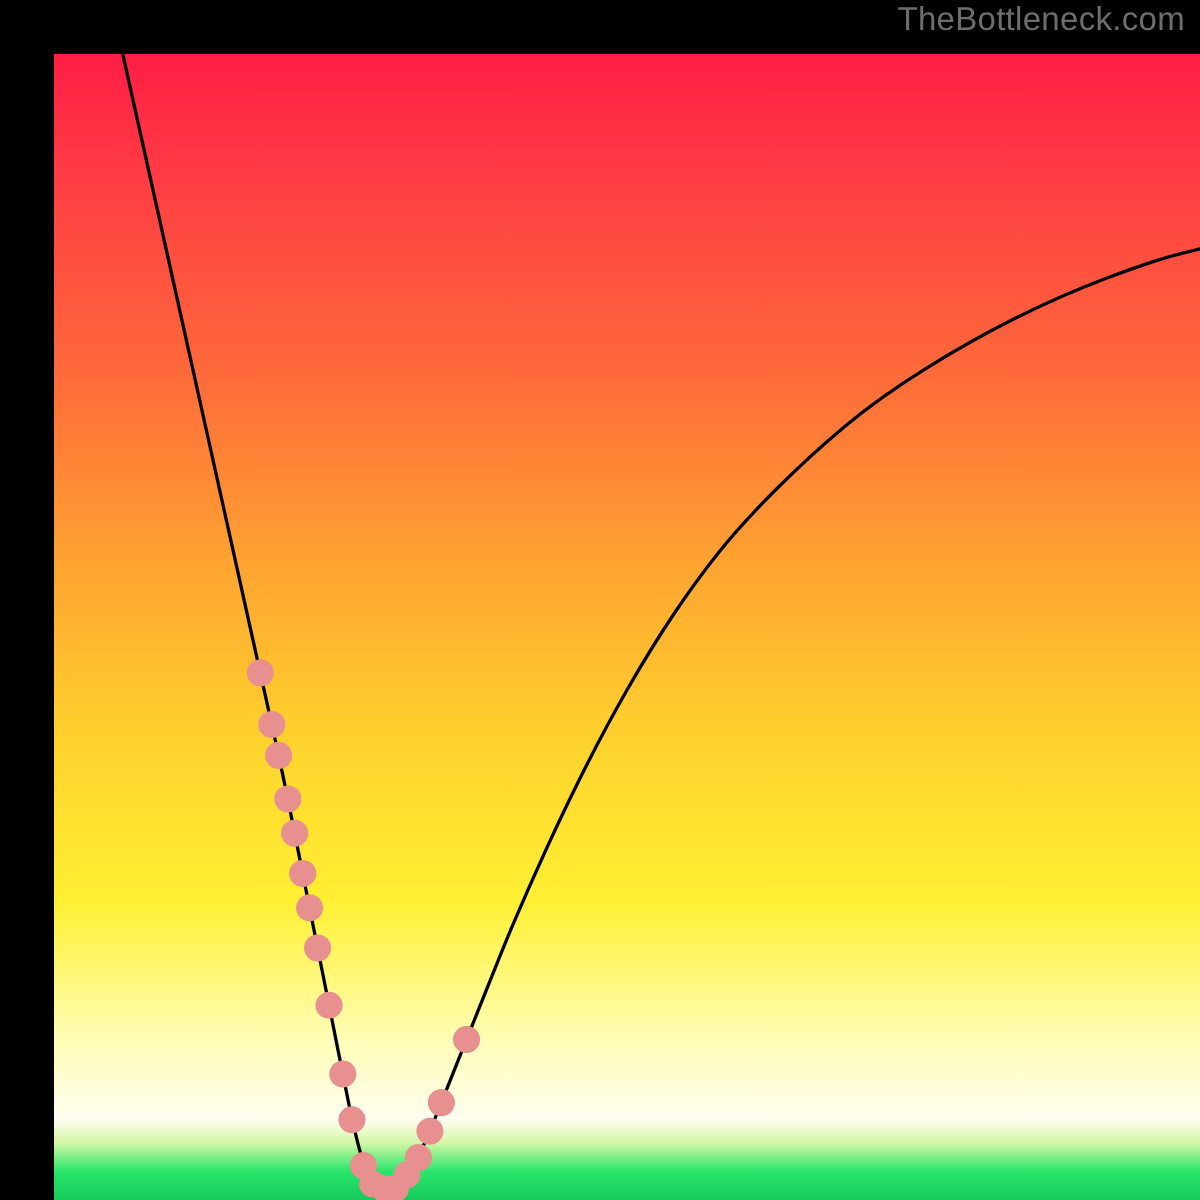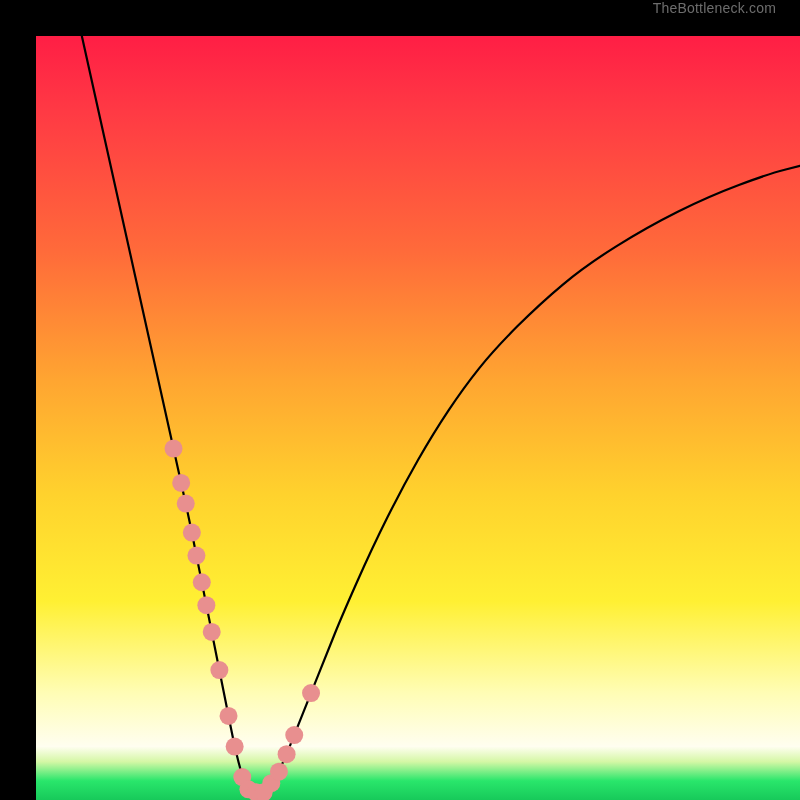--- a/index.html
+++ b/index.html
@@ -46,23 +46,23 @@
         #fffdb5 86%,
         #fffef0 93%,
         #d4f7a5 95%,
         #29e66b 97.5%,
         #17c95a 100%
       );
   }
   .watermark {
     position: absolute;
     top: 0px;
-    right: 24px;
+    right: 10px;
     color: #6d6d6d;
-    font-size: 14px;
+    font-size: 22px;
     font-weight: 500;
     letter-spacing: 0.2px;
     user-select: none;
   }
   svg.curve {
     position: absolute;
     left: 0;
     top: 0;
     width: 100%;
     height: 100%;

